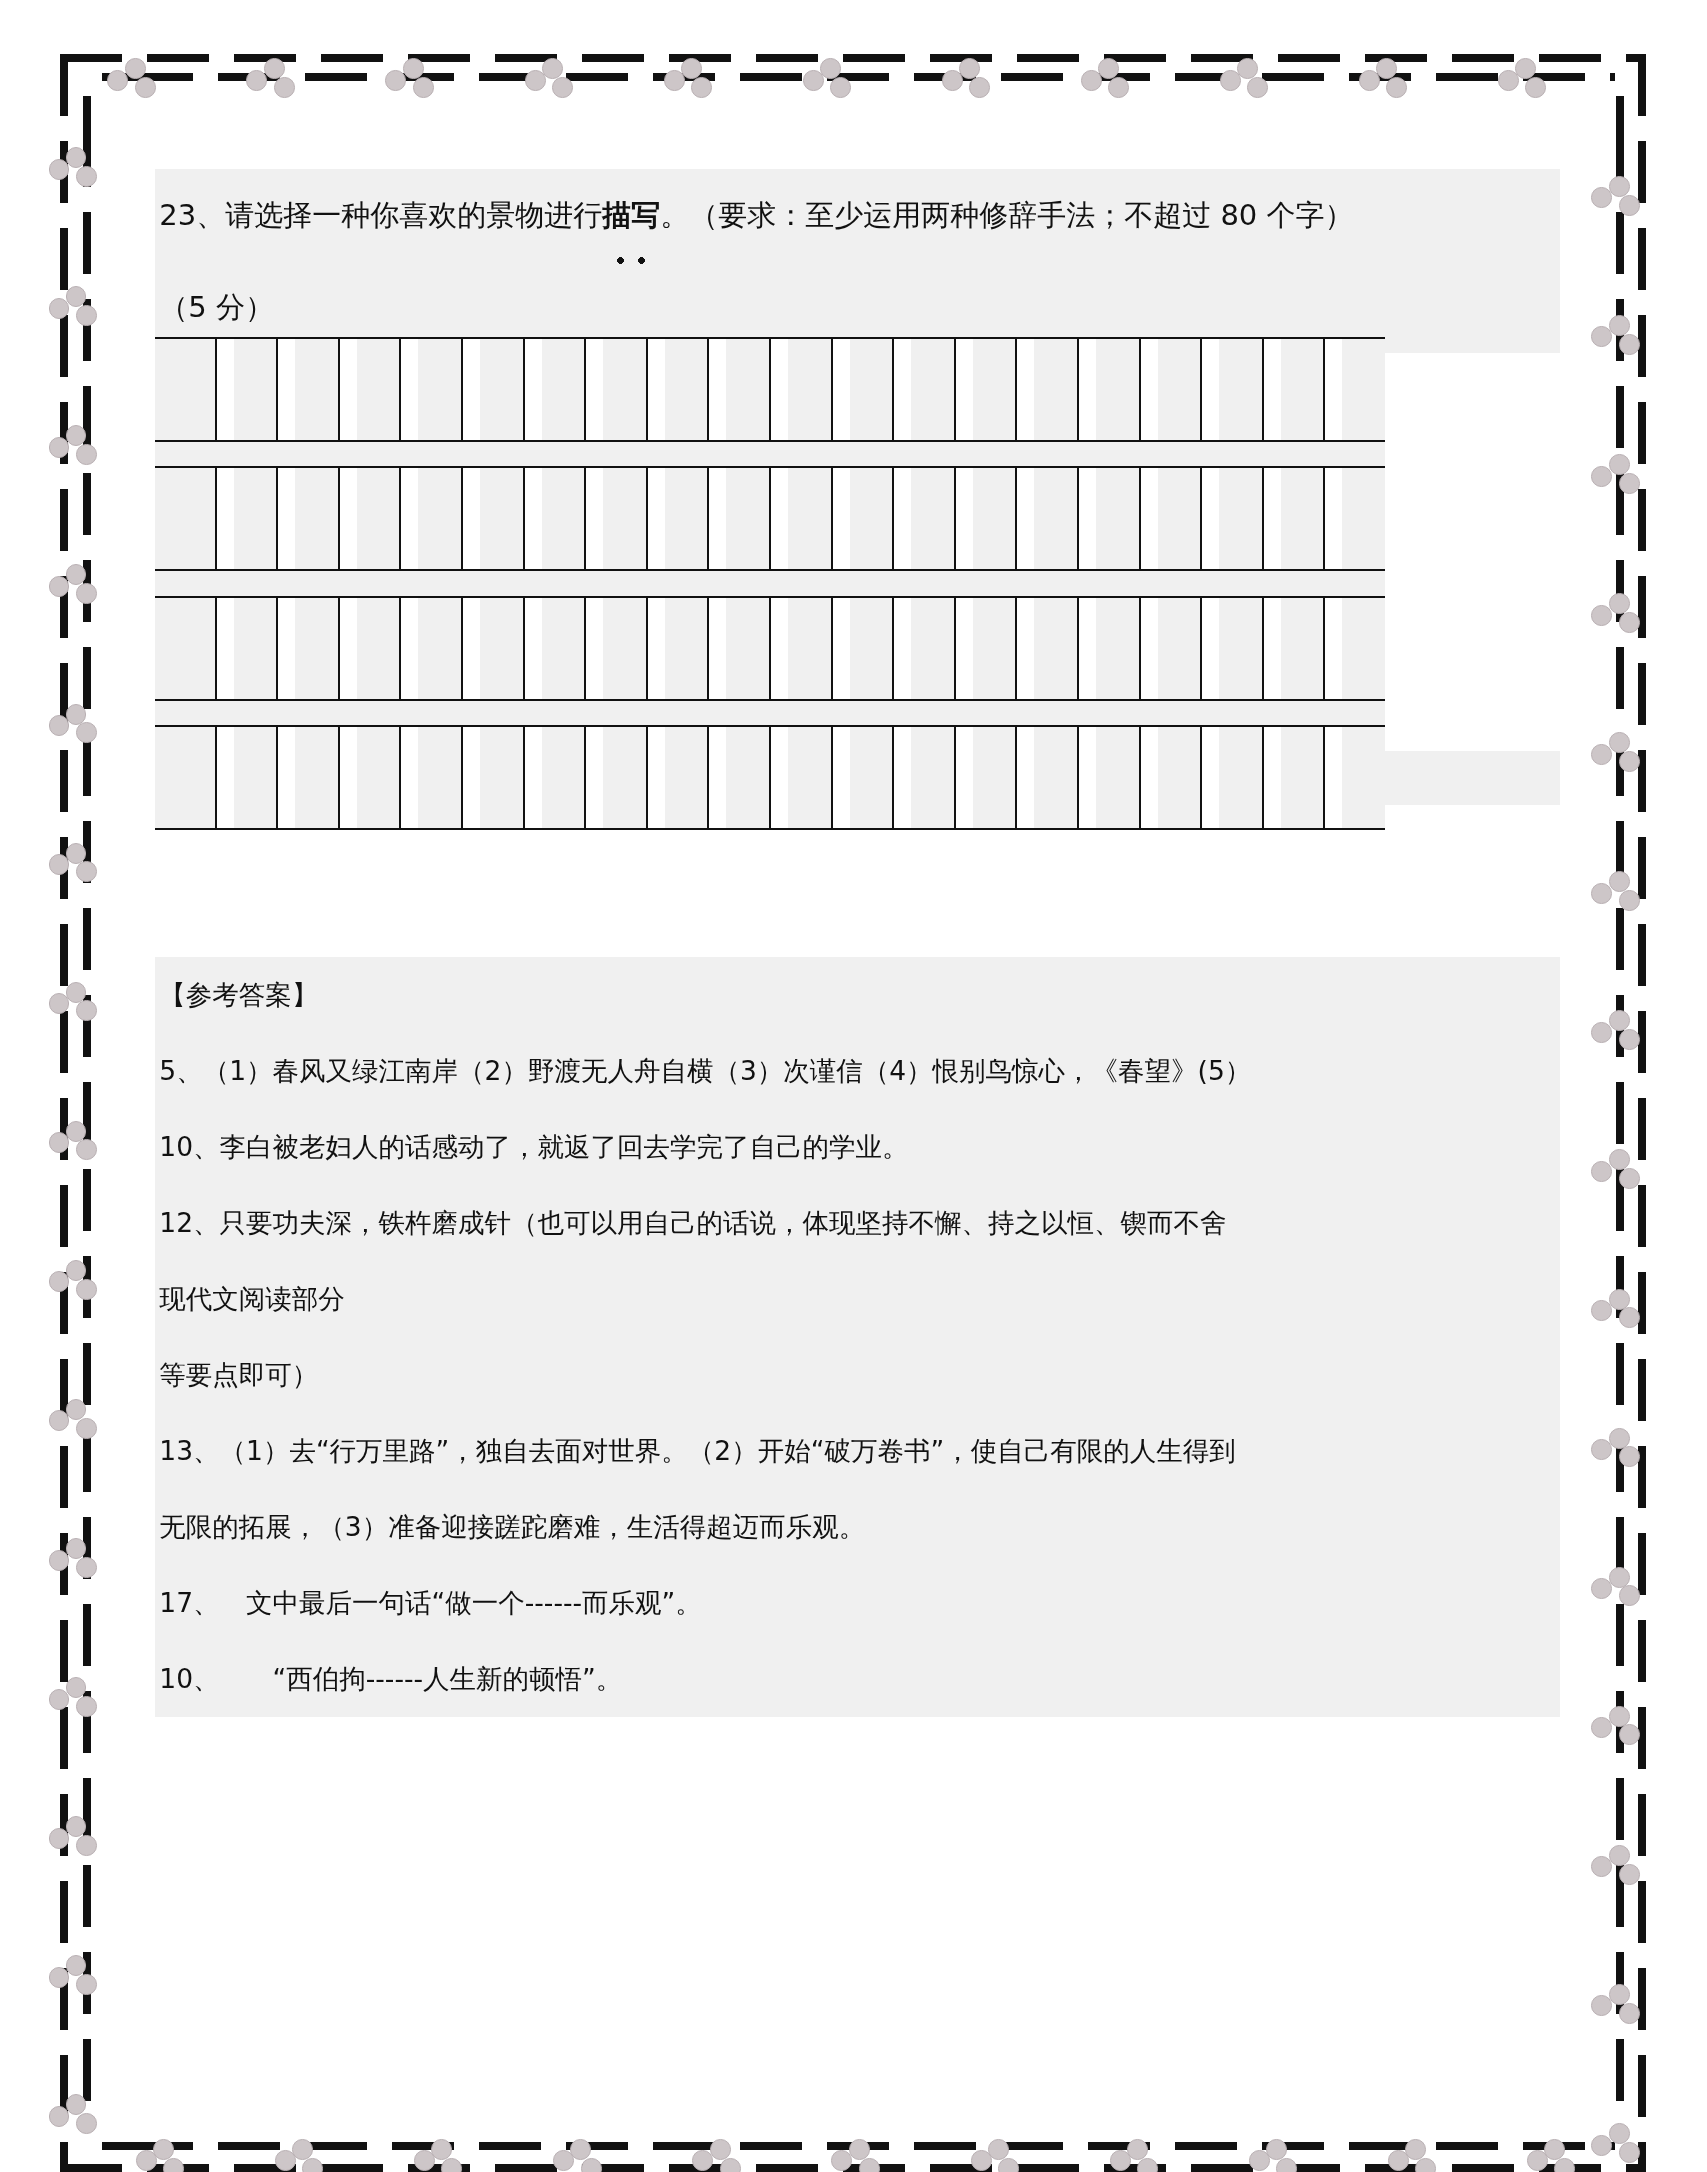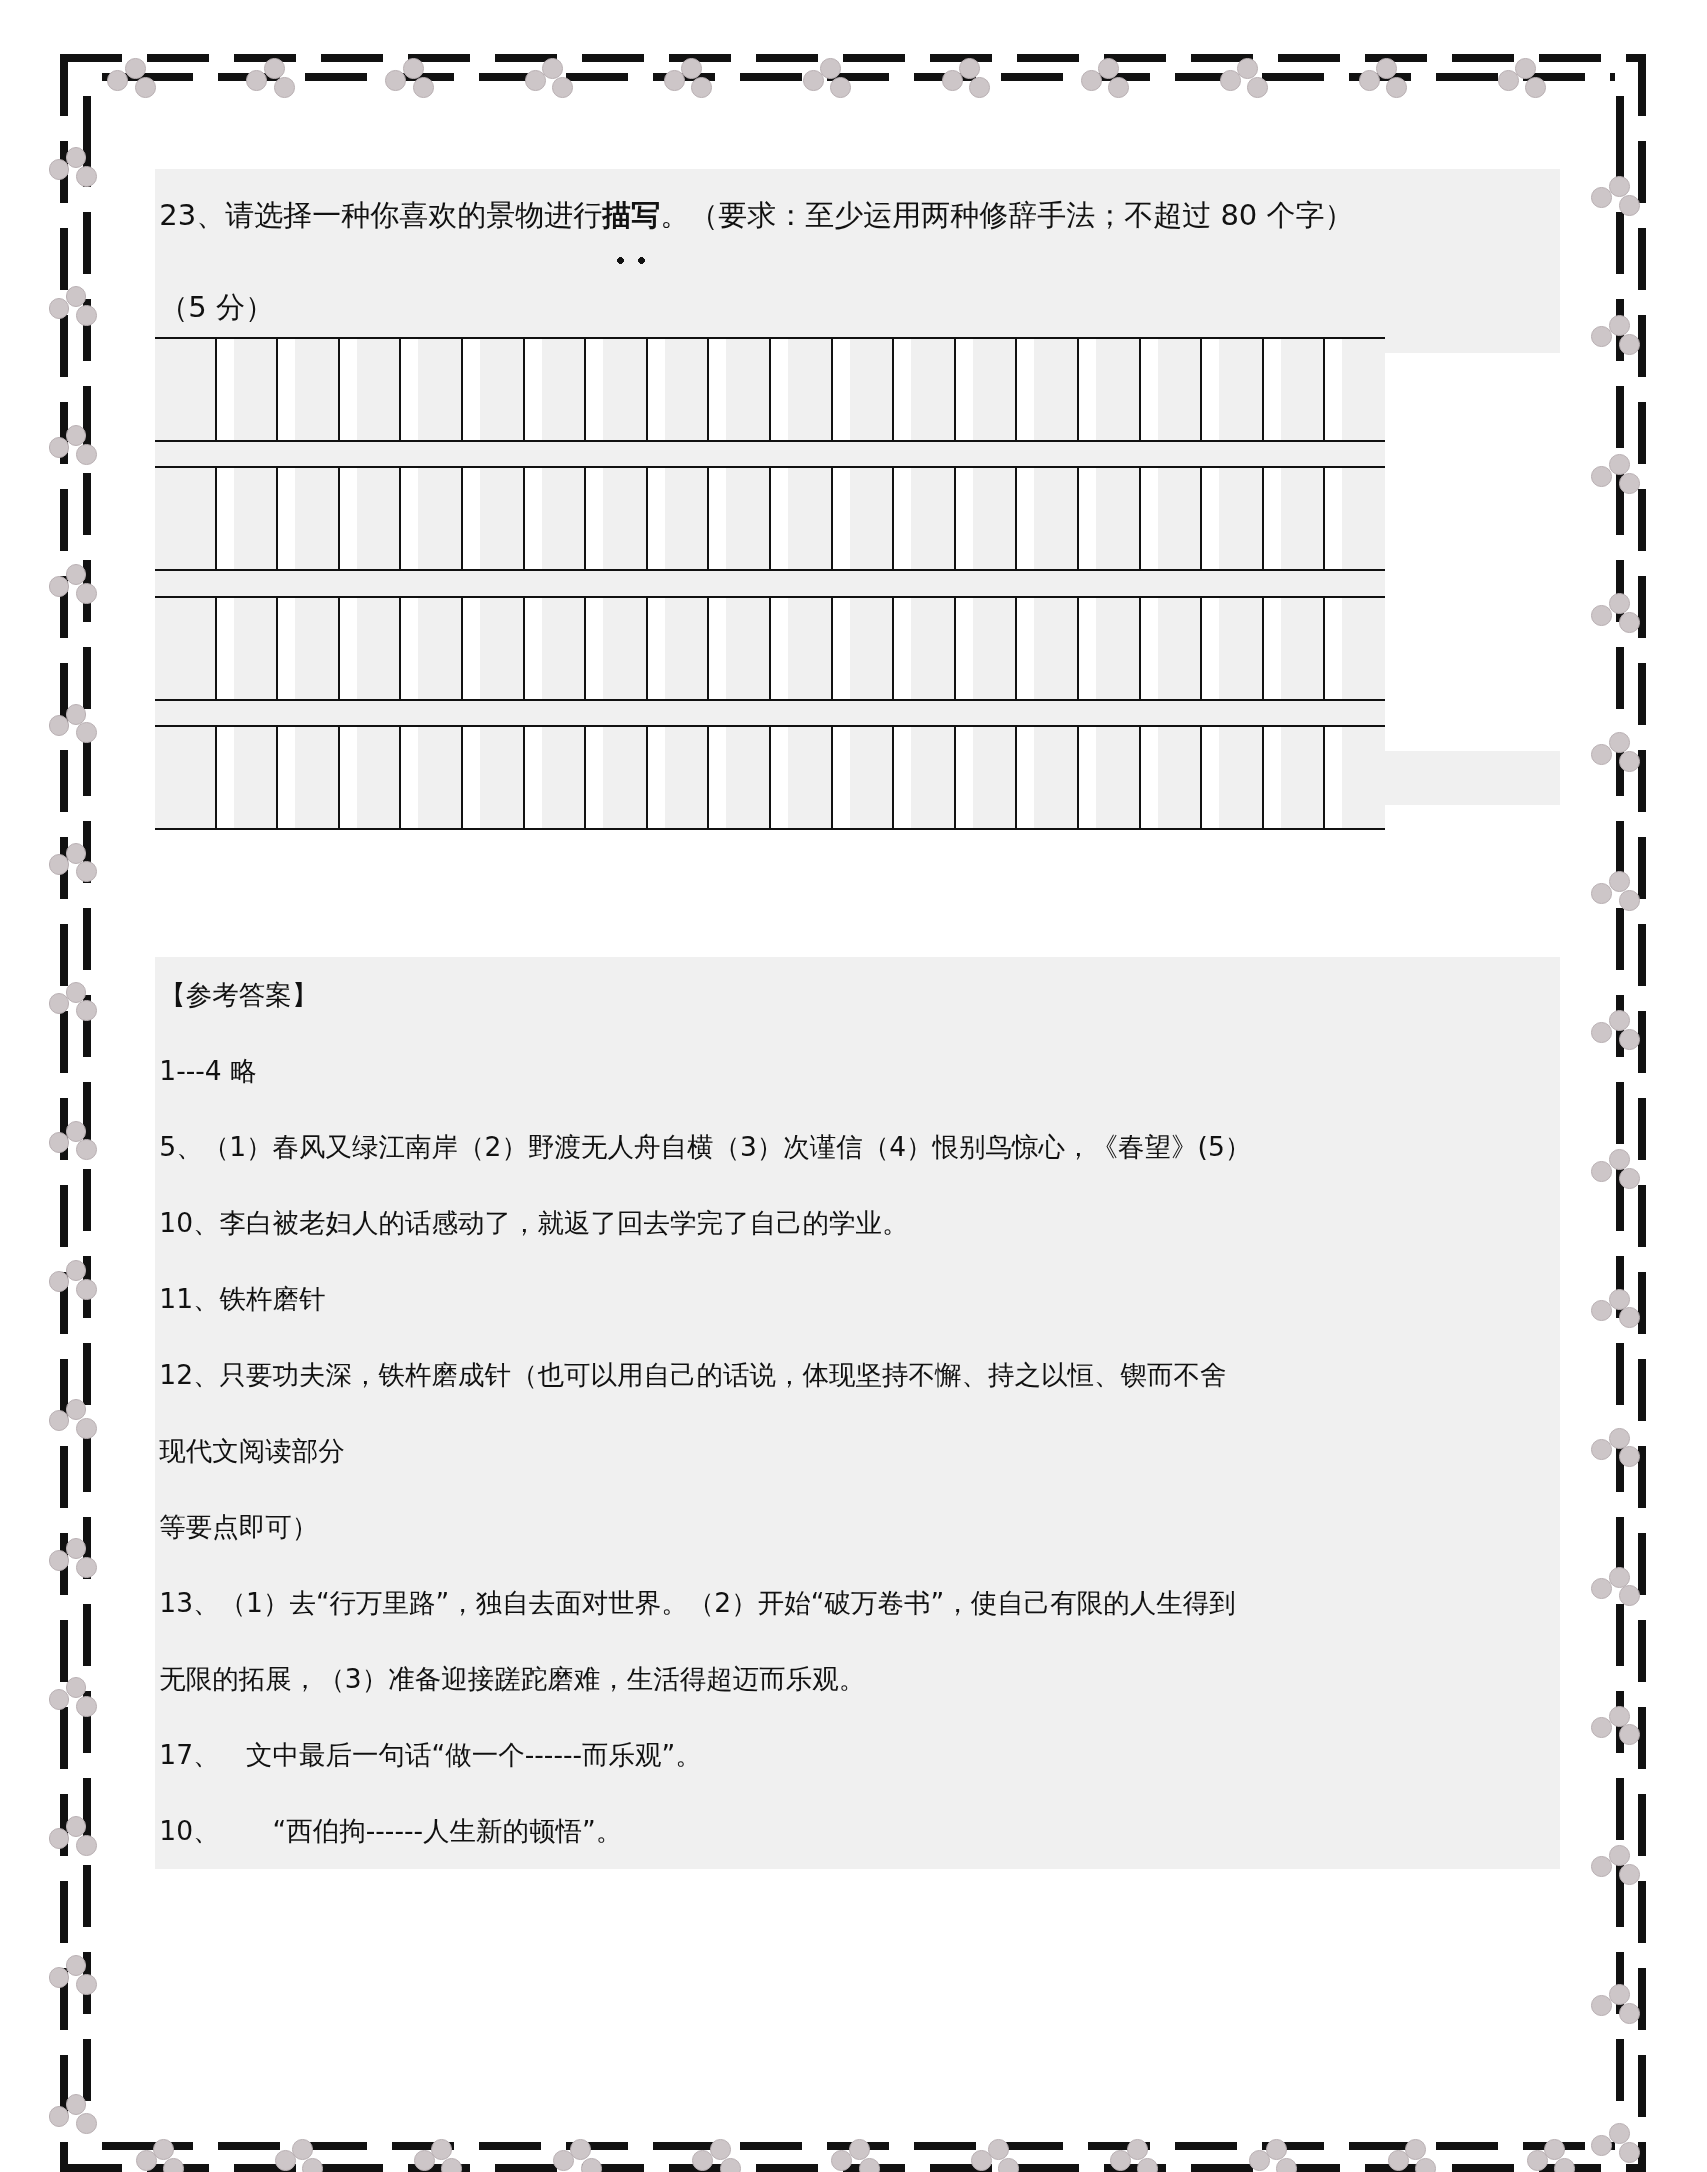--- a/index.html
+++ b/index.html
@@ -406,24 +406,22 @@
       <div class="gcell"></div>
       <div class="gcell"></div>
       <div class="gcell"></div>
     </div>
   </div>
 
 <div class="shade" style="position:absolute;left:155px;top:751px;width:1405px;height:54px;z-index:1;"></div>
 
 <div id="answers">
   <div class="shade aline">【参考答案】</div>
-  <div class="shade aline">1---4 略</div>
   <div class="shade aline">5、（1）春风又绿江南岸（2）野渡无人舟自横（3）次谨信（4）恨别鸟惊心，《春望》(5）</div>
   <div class="shade aline">10、李白被老妇人的话感动了，就返了回去学完了自己的学业。</div>
-  <div class="shade aline">11、铁杵磨针</div>
   <div class="shade aline">12、只要功夫深，铁杵磨成针（也可以用自己的话说，体现坚持不懈、持之以恒、锲而不舍</div>
   <div class="shade aline">现代文阅读部分</div>
   <div class="shade aline">等要点即可）</div>
   <div class="shade aline">13、（1）去“行万里路”，独自去面对世界。（2）开始“破万卷书”，使自己有限的人生得到</div>
   <div class="shade aline">无限的拓展，（3）准备迎接蹉跎磨难，生活得超迈而乐观。</div>
   <div class="shade aline">17、　文中最后一句话“做一个------而乐观”。</div>
   <div class="shade aline">10、　　“西伯拘------人生新的顿悟”。</div>
 </div>
 
 <div id="watermark">快传号 / 凤翔九天与众不</div>

